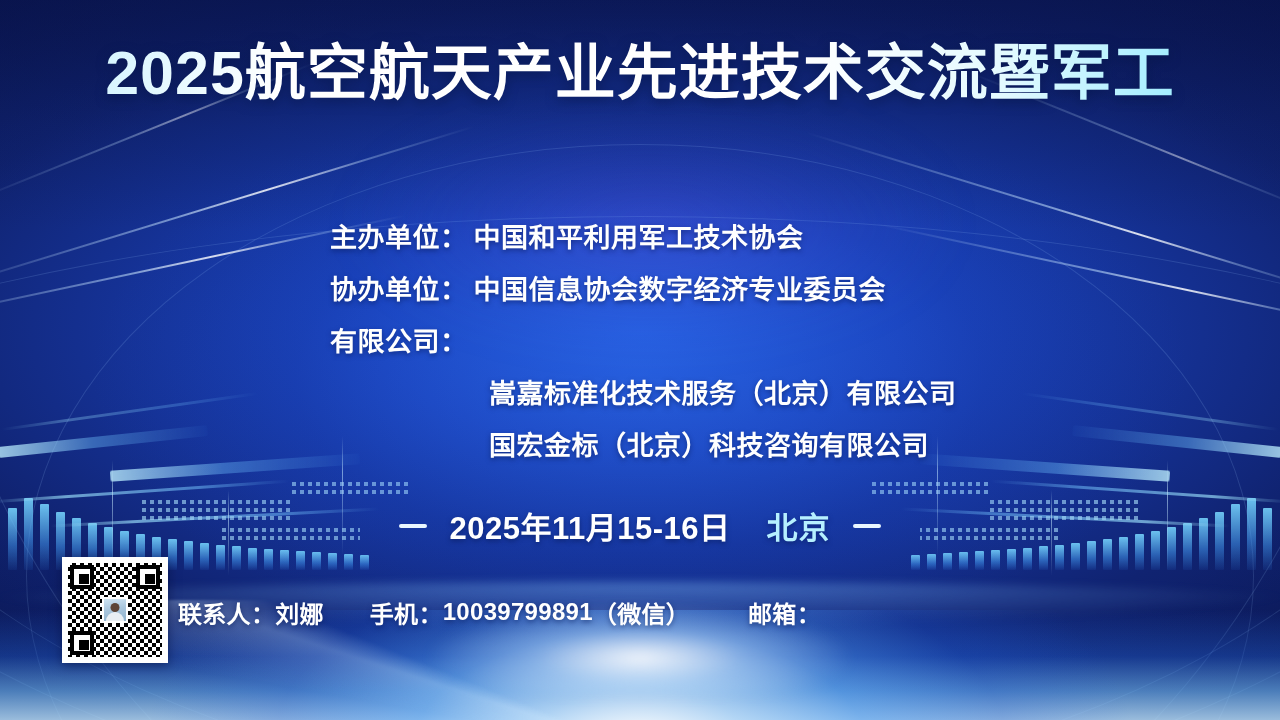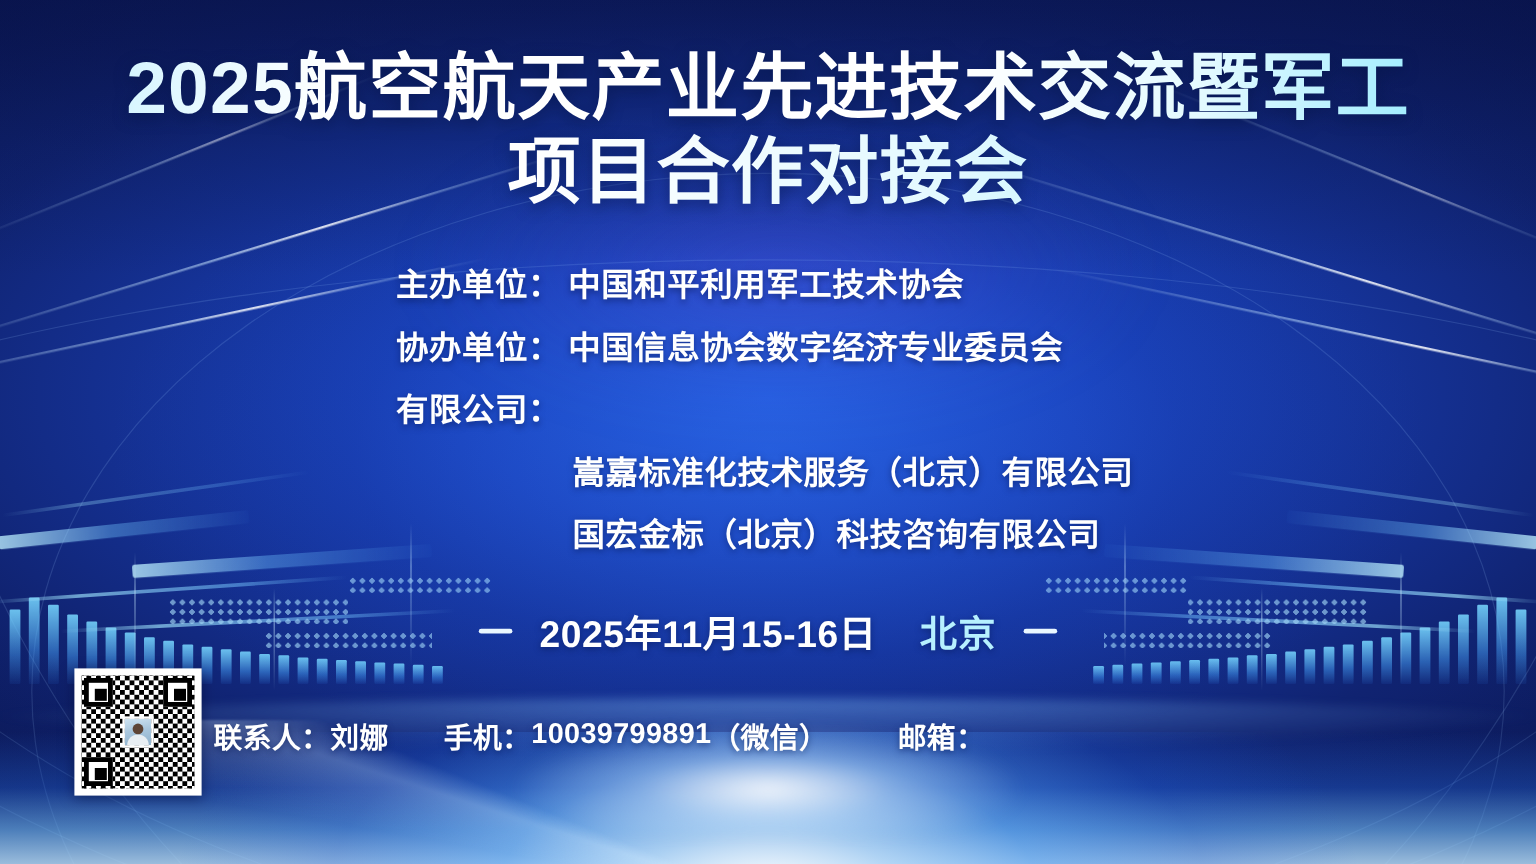--- a/index.html
+++ b/index.html
@@ -159,21 +159,21 @@
     height:52px;
     color:#ffffff;
     font-size:27px;
     font-weight:bold;
     letter-spacing:.5px;
     text-shadow:0 2px 5px rgba(5,22,80,.55);
   }
   .org-label{white-space:nowrap;}
   .org-value{white-space:nowrap;margin-left:6px;}
   .org-row.indent{padding-left:473px;}
-  .org-row.indent .org-value{margin-left:4px;}
+  .org-row.indent .org-value{margin-left:16px;}
 
   .date-row{
     position:absolute;left:0;right:0;top:503px;
     display:flex;align-items:center;justify-content:center;gap:22px;
     font-size:31px;font-weight:bold;
     text-shadow:0 2px 5px rgba(5,22,80,.55);
   }
   .dash{
     display:inline-block;width:28px;height:4px;border-radius:2px;
     background:#eaf7ff;
@@ -354,21 +354,20 @@
     <div class="floor-edge"></div>
     <div class="floor"></div>
     <div class="floor-rays"></div>
     <div class="floor-glow"></div>
   </div>
 
   <div class="content">
 
     <div class="title-block">
       <div class="title-line l1">2025航空航天产业先进技术交流暨军工</div>
-      <div class="title-line l2">项目合作对接会</div>
     </div>
 
     <div class="org-block">
       <div class="org-row">
         <span class="org-label">主办单位：</span>
         <span class="org-value">中国和平利用军工技术协会</span>
       </div>
       <div class="org-row">
         <span class="org-label">协办单位：</span>
         <span class="org-value">中国信息协会数字经济专业委员会</span>

